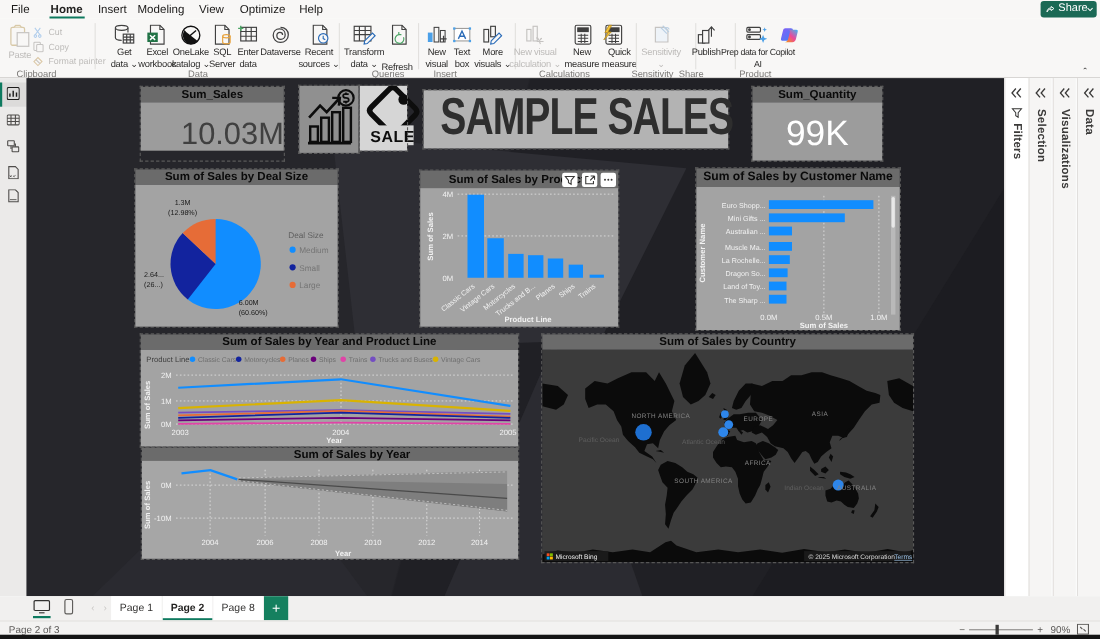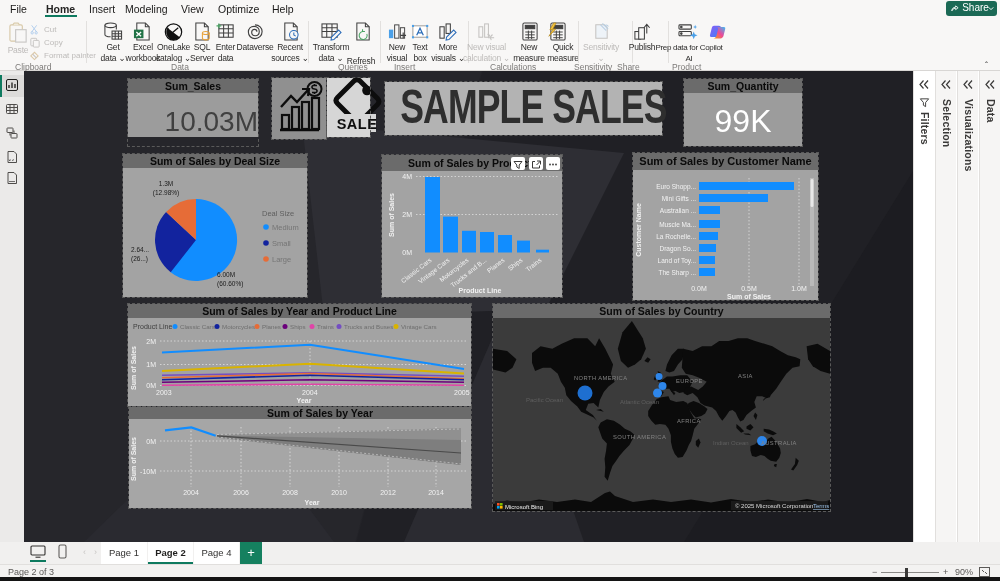--- a/index.html
+++ b/index.html
@@ -609,21 +609,21 @@
       </svg>
   <div class="abs" style="left:30px; top:18px; width:16px; height:2px; background:#0e7a5f;"></div>
   <svg class="abs" style="left:58px; top:2px;" width="9" height="15" viewBox="0 0 9 15" fill="none" stroke="#5f5d5b" stroke-width="1.1">
         <rect x="1" y="1" width="7" height="13" rx="1.5"></rect>
       </svg>
   <span class="abs" style="left:83px; top:5px; font-size:9px; color:#c8c6c4;">‹</span>
   <span class="abs" style="left:94px; top:5px; font-size:9px; color:#c8c6c4;">›</span>
   <div class="ptab" style="left:101px; width:46px;">Page 1</div>
   <div class="ptab" style="left:148px; width:45px; font-weight:bold; color:#201f1e;text-align:center;">Page 2</div>
   <div class="abs" style="left:148px; top:20px; width:45px; height:2px; background:#0e7a5f;"></div>
-  <div class="ptab" style="left:194px; width:45px;">Page 4</div>
+  <div class="ptab" style="left:194px; width:45px;">Page 8</div>
   <div class="abs" style="left:240px; top:0; width:22px; height:22px; background:#15805f; color:#fff; text-align:center; line-height:21px; font-size:13px;">+</div>
 </div>
 
 <div id="statusbar">
   <span class="abs" style="left:8px; top:2px;">Page 2 of 3</span>
   <span class="abs" style="left:872px; top:2px;">−</span>
   <div class="abs" style="left:881px; top:7px; width:58px; height:1px; background:#8a8886;"></div>
   <div class="abs" style="left:905px; top:3px; width:3px; height:9px; background:#3b3a39;"></div>
   <span class="abs" style="left:943px; top:2px;">+</span>
   <span class="abs" style="left:955px; top:2px;">90%</span>

